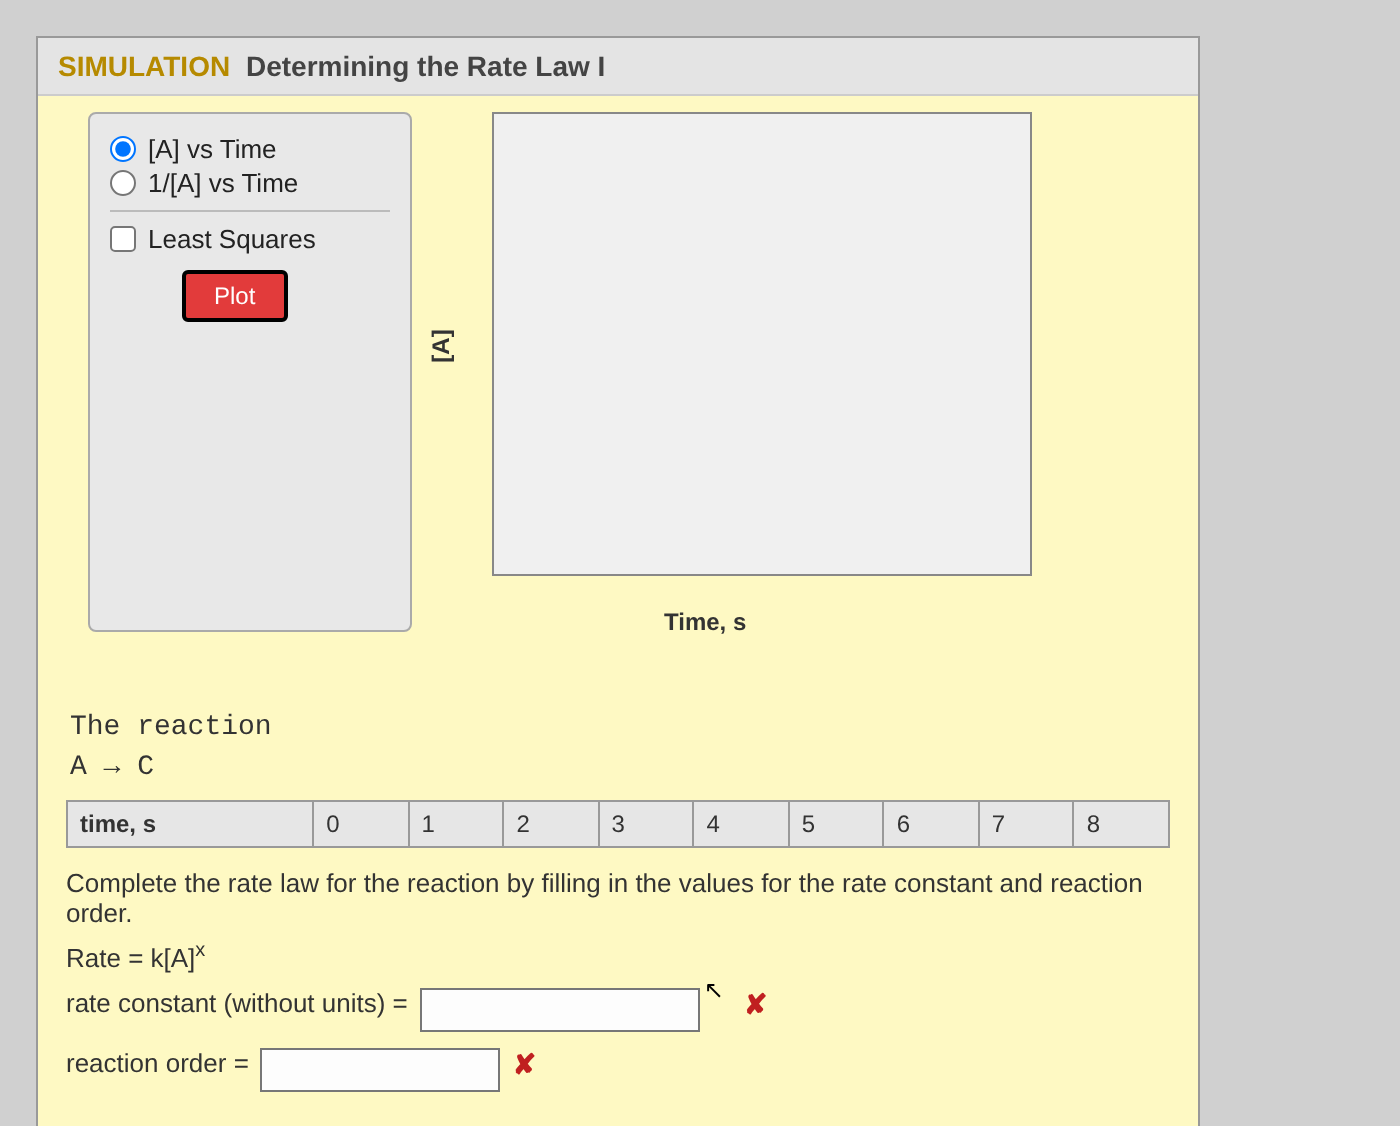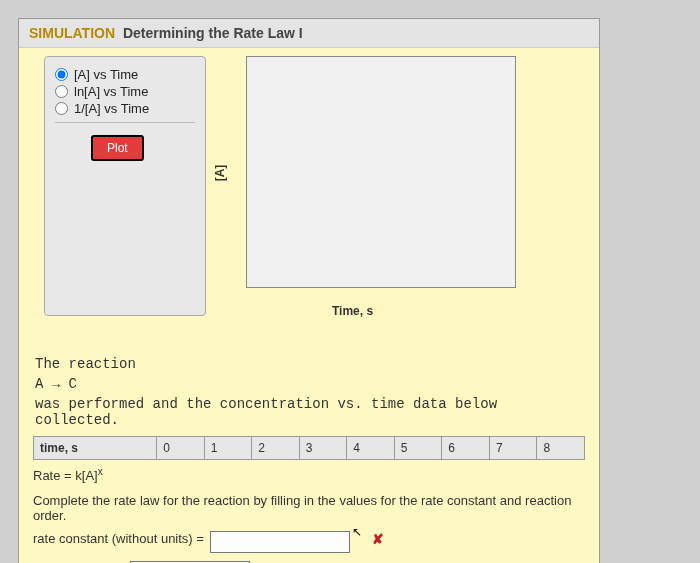--- a/index.html
+++ b/index.html
@@ -114,65 +114,64 @@
 
   <div class="content">
     <div class="top-row">
       <div class="panel">
         <label class="opt">
           <input type="radio" name="plotopt" checked="" style="">
           <span>[A] vs Time</span>
         </label>
         <label class="opt">
           <input type="radio" name="plotopt" style="">
-          <span>ln[A] vs Time</span>
-        </label>
-        <label class="opt">
-          <input type="radio" name="plotopt" style="">
           <span>1/[A] vs Time</span>
         </label>
         <div class="sep"></div>
+        <label class="opt">
+          <input type="checkbox" style="">
+          <span>Least Squares</span>
+        </label>
         <div class="plot-btn">Plot</div>
       </div>
 
       <div class="chart-wrap">
         <div class="ylabel">[A]</div>
         <div class="chart-box" style="margin-left:24px;"></div>
         <div class="xlabel">Time, s</div>
       </div>
     </div>
 
     <div class="reaction-block">
       <div>The reaction</div>
       <div>A → C</div>
-      <div>was performed and the concentration vs. time data below collected.</div>
     </div>
 
     <table class="data-table">
       <tbody>
           <tr>
         <td class="hdr">time, s</td>
         <td>0</td>
         <td>1</td>
         <td>2</td>
         <td>3</td>
         <td>4</td>
         <td>5</td>
         <td>6</td>
         <td>7</td>
         <td>8</td>
       </tr>
     </tbody>
       </table>
 
+    <div style="margin-top:10px;">Complete the rate law for the reaction by filling in the values for the rate constant and reaction order.</div>
+
     <div style="margin-top:6px;">
       <span>Rate = k[A]</span><span class="sup">x</span>
     </div>
-
-    <div style="margin-top:10px;">Complete the rate law for the reaction by filling in the values for the rate constant and reaction order.</div>
 
     <div class="form-row">
       <span>rate constant (without units) =</span>
       <input type="text" style="width: 140px;">
       <span class="cursor-icon">↖</span>
       <span class="x-mark">✘</span>
     </div>
 
     <div class="form-row">
       <span>reaction order =</span>

